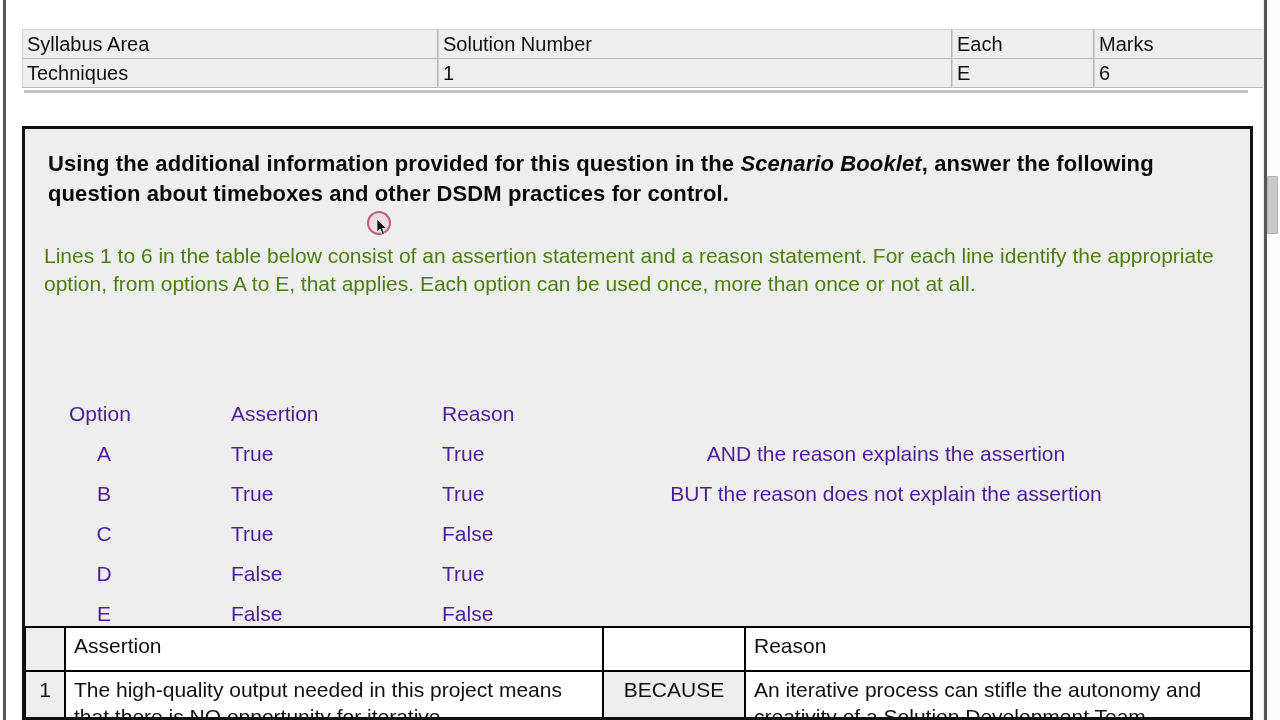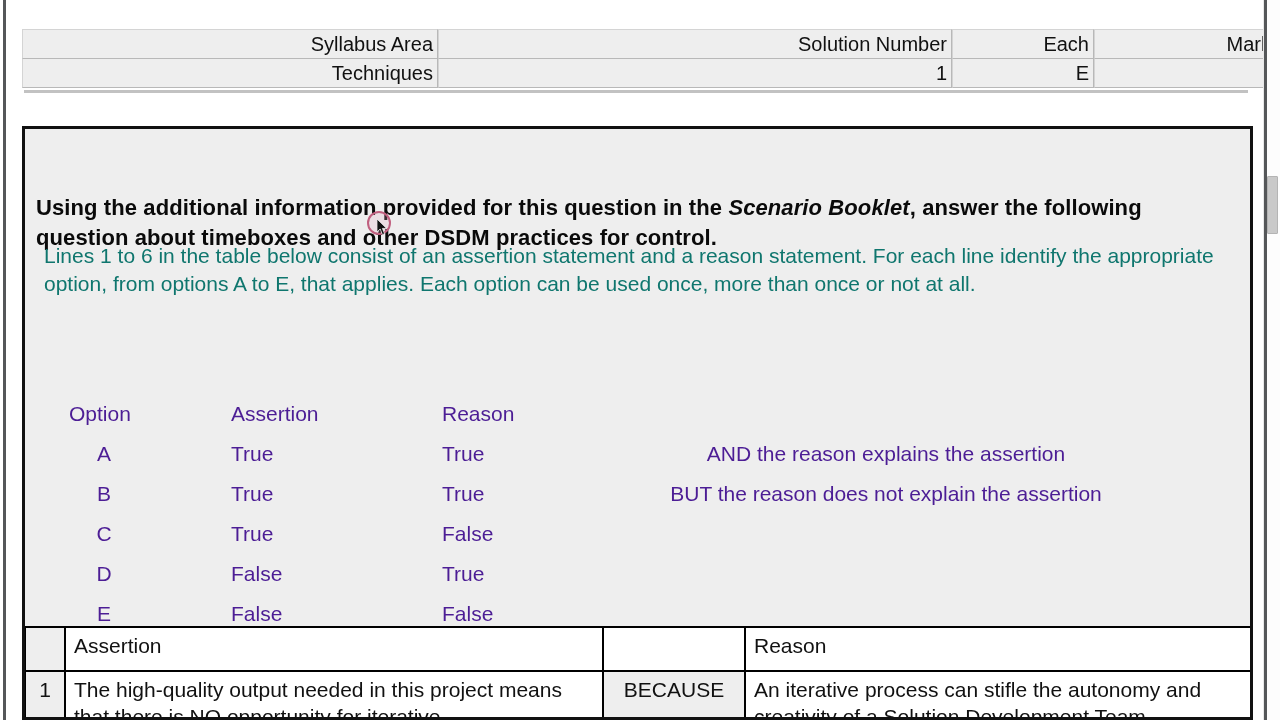--- a/index.html
+++ b/index.html
@@ -70,21 +70,21 @@
     border-collapse: separate;
     border-spacing: 0;
     table-layout: fixed;
   }
   .meta-table td {
     background: #eeeeee;
     border: 1px solid #b8b8b8;
     border-top-color: #d4d4d4;
     border-left-color: #d4d4d4;
     height: 28px;
-    text-align: right;
+    text-align: left;
     vertical-align: middle;
     font-size: 20px;
     line-height: 28px;
     color: #111111;
     padding: 0 4px;
     white-space: nowrap;
     overflow: hidden;
   }
   .meta-table tr.meta-row-2 td {
     border-top: none;
@@ -112,43 +112,42 @@
   }
 
   .panel-inner {
     position: relative;
     width: 100%;
     height: 100%;
   }
 
   .heading {
     position: absolute;
-    left: 11px;
+    left: 23px;
     top: 20px;
     width: 1110px;
     font-size: 22px;
     line-height: 30px;
     font-weight: bold;
     color: #0a0a0a;
     letter-spacing: 0.1px;
-    margin-top: 44px;
   }
   .heading em {
     font-style: italic;
     font-weight: bold;
   }
 
   .instruction {
     position: absolute;
     left: 19px;
     top: 113px;
     width: 1180px;
     font-size: 21px;
     line-height: 28px;
-    color: #0f766e;
+    color: #4d7c0f;
   }
 
   
   .option-key {
     position: absolute;
     left: 44px;
     top: 265px;
     width: 1100px;
     font-size: 21px;
     color: #4c1d95;

